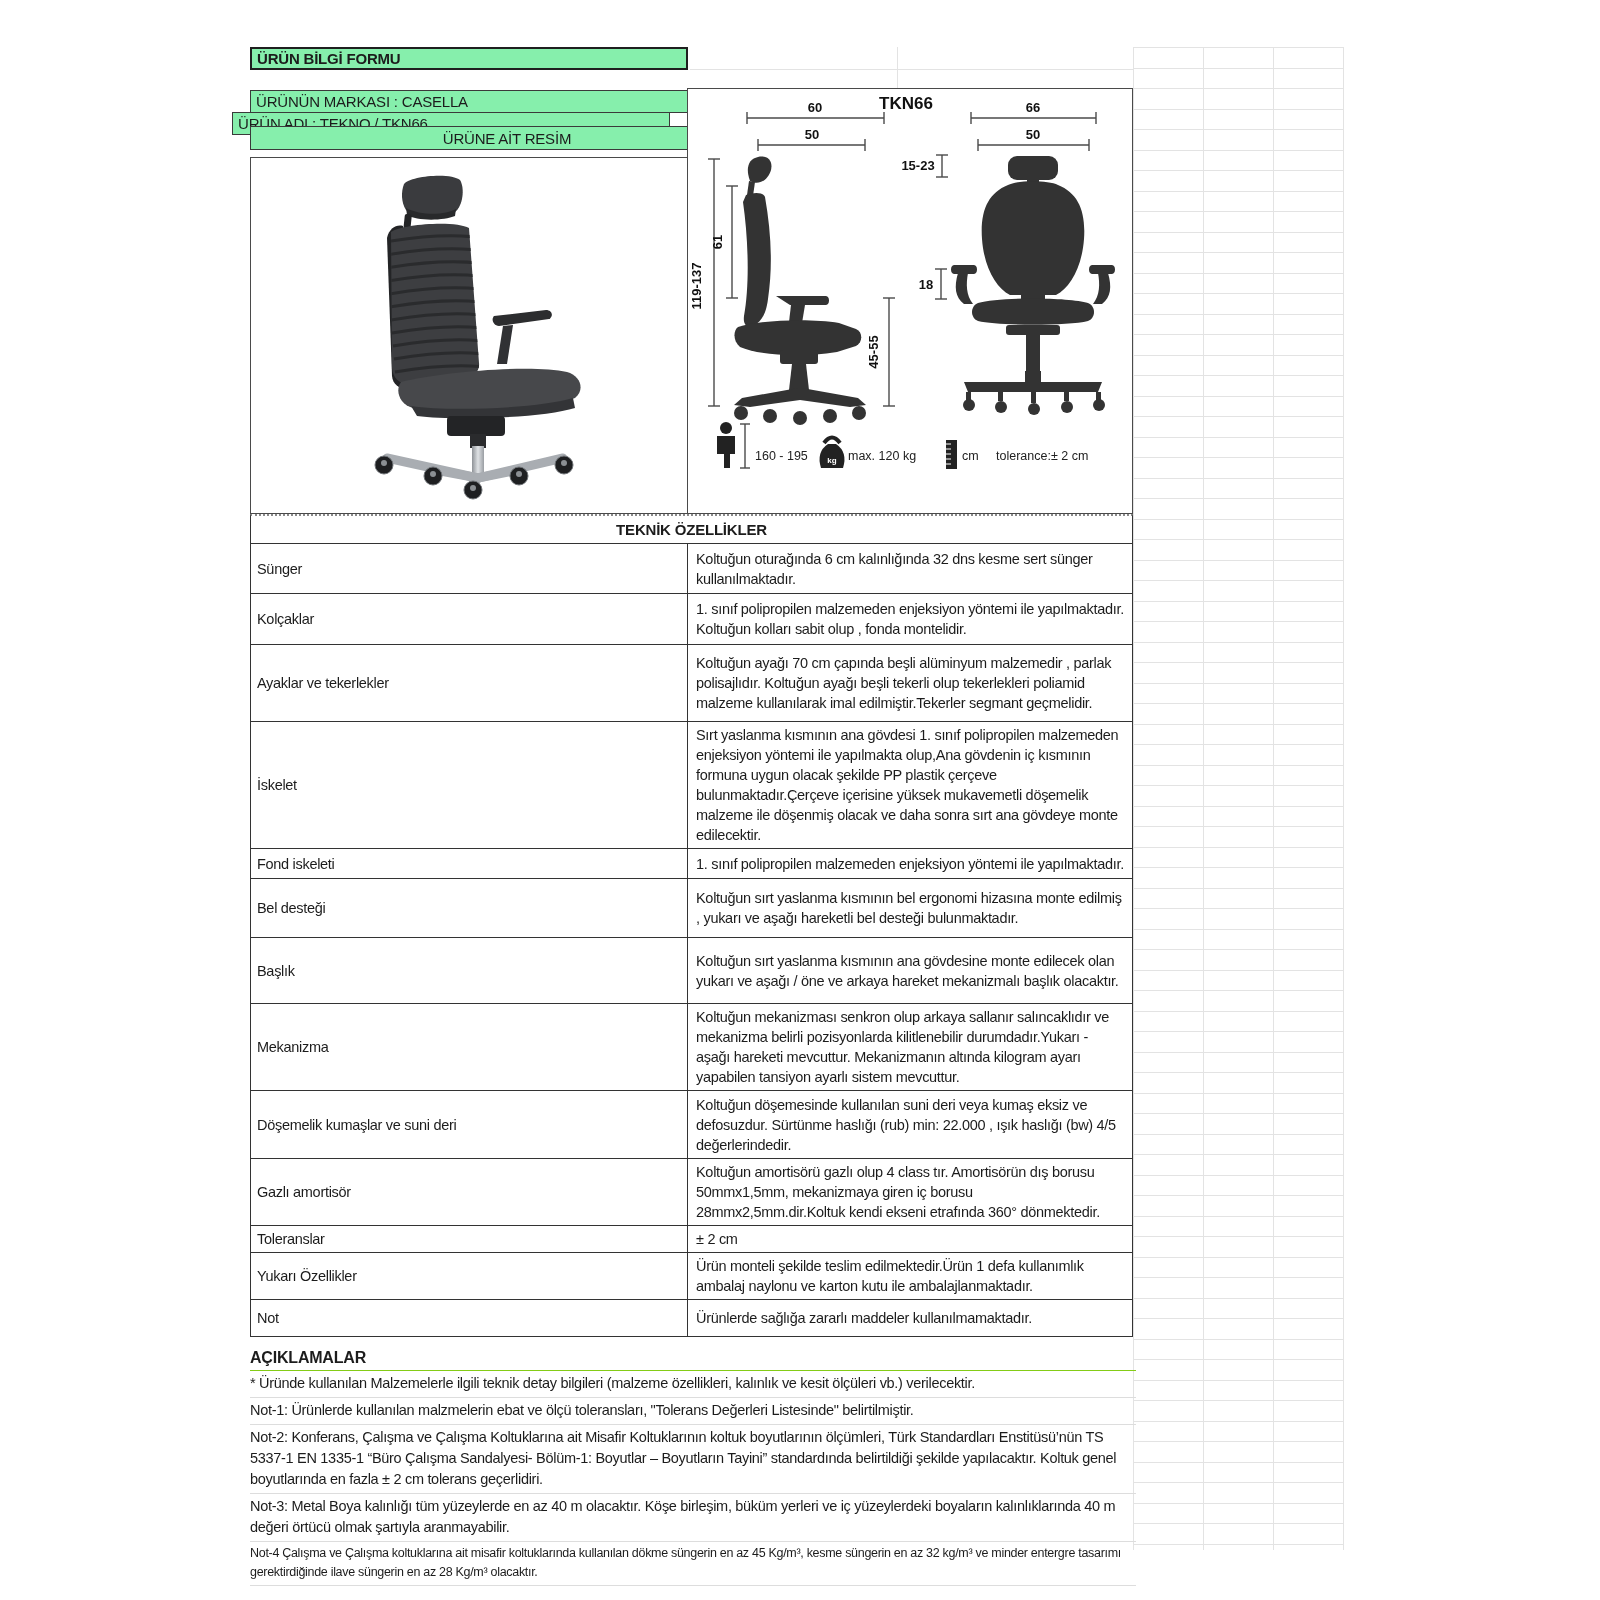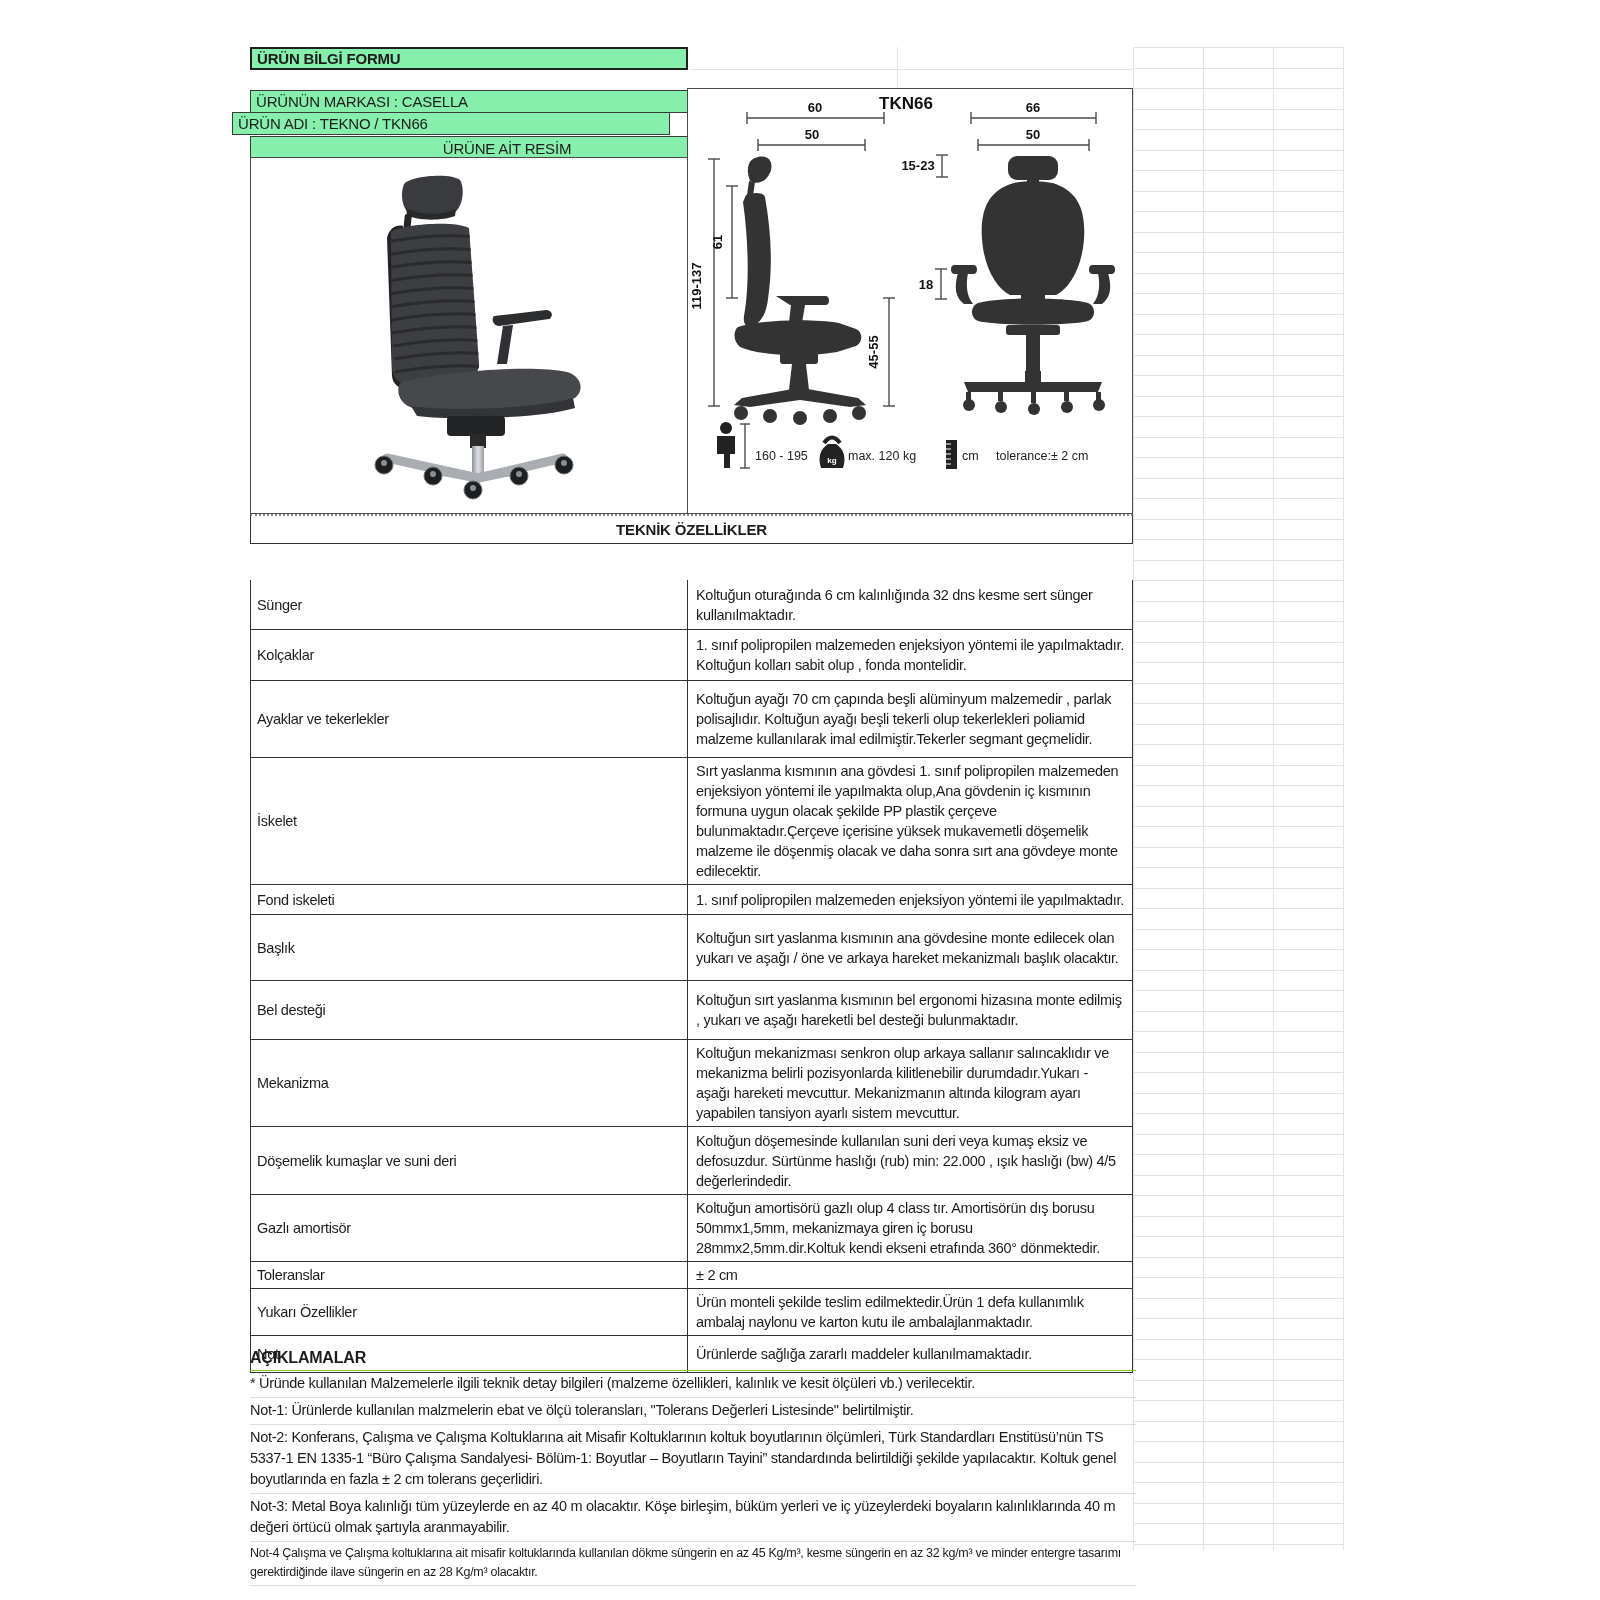--- a/index.html
+++ b/index.html
@@ -18,21 +18,21 @@
       repeating-linear-gradient(to bottom,#e3e3e3 0 1px,transparent 1px 20.5px);}
   .grid-gap{left:690px;top:69px;width:443px;height:22px;border-top:1px solid #e3e3e3;border-bottom:1px solid #e3e3e3;}
   .grid-vline{left:897px;top:47px;width:1px;height:43px;background:#e3e3e3;}
   
   .photo-box{left:250px;top:157px;width:438px;height:357px;border:1px solid #4a4a4a;background:#fff;}
   .diagram-box{left:687px;top:88px;width:446px;height:426px;border:1px solid #4a4a4a;background:#fff;}
   
   .teknik-header{left:250px;top:514px;width:883px;height:30px;background:#fff;
     border-top:2px dotted #8a8a8a;border-left:1px solid #333;border-right:1px solid #333;border-bottom:1px solid #333;
     display:flex;align-items:center;justify-content:center;font-weight:bold;font-size:15px;letter-spacing:-0.2px;}
-  .spec-table{left:250px;top:544px;width:883px;border-left:1px solid #333;border-right:1px solid #333;border-bottom:1px solid #333;background:#fff;margin-top:36px;}
+  .spec-table{left:250px;top:544px;width:883px;border-left:1px solid #333;border-right:1px solid #333;border-bottom:1px solid #333;background:#fff;}
   .srow{display:flex;border-bottom:1px solid #333;box-sizing:border-box;}
   .srow:last-child{border-bottom:none;}
   .cell-l{flex:0 0 437px;border-right:1px solid #333;padding:3px 6px;display:flex;align-items:center;
           font-size:14.5px;letter-spacing:-0.3px;box-sizing:border-box;}
   .cell-r{flex:1;padding:3px 8px;display:flex;align-items:center;font-size:14.5px;line-height:20px;
           letter-spacing:-0.3px;box-sizing:border-box;}
   
   .aciklama-hdr{left:250px;top:1349px;font-size:16px;font-weight:bold;letter-spacing:-0.2px;}
   .notes{left:250px;top:1370px;width:886px;border-top:1px solid #84cc16;}
   .note{font-size:14.5px;line-height:21px;letter-spacing:-0.3px;padding:2px 0 3px 0;border-bottom:1px solid #ddd;}
@@ -46,21 +46,21 @@
 </head>
 <body>
 
 <div class="abs grid-right"></div>
 <div class="abs grid-gap"></div>
 <div class="abs grid-vline"></div>
 
 <div class="abs hbox title-box" style="left:250px;top:47px;width:438px;height:23px;">ÜRÜN BİLGİ FORMU</div>
 <div class="abs hbox" style="left:250px;top:90px;width:438px;height:23px;">ÜRÜNÜN MARKASI : CASELLA</div>
 <div class="abs hbox" style="left:232px;top:112px;width:438px;height:23px;">ÜRÜN ADI : TEKNO / TKN66</div>
-<div class="abs hbox center-text" style="left:250px;top:136px;width:514px;height:24px;">ÜRÜNE AİT RESİM</div>
+<div class="abs hbox center-text" style="left:250px;top:126px;width:514px;height:24px;">ÜRÜNE AİT RESİM</div>
 
 <div class="abs photo-box">
   <svg width="436" height="355" viewBox="0 0 436 355">
     <defs>
       <linearGradient id="chrome" x1="0" y1="0" x2="1" y2="0">
         <stop offset="0" stop-color="#8e9297"></stop>
           <stop offset="0.5" stop-color="#dfe2e5"></stop>
           <stop offset="1" stop-color="#9a9ea3"></stop>
       </linearGradient>
       <clipPath id="backclip">
@@ -268,27 +268,27 @@
     <div class="cell-r">Koltuğun ayağı  70 cm çapında beşli alüminyum malzemedir , parlak polisajlıdır. Koltuğun ayağı beşli tekerli olup tekerlekleri poliamid malzeme kullanılarak imal edilmiştir.Tekerler  segmant geçmelidir.</div>
   </div>
   <div class="srow" style="min-height:126px">
     <div class="cell-l">İskelet</div>
     <div class="cell-r">Sırt yaslanma kısmının ana gövdesi  1. sınıf polipropilen malzemeden enjeksiyon yöntemi ile yapılmakta olup,Ana gövdenin iç kısmının formuna uygun olacak şekilde PP plastik çerçeve bulunmaktadır.Çerçeve içerisine yüksek mukavemetli döşemelik malzeme ile döşenmiş olacak ve daha sonra sırt ana gövdeye monte edilecektir.</div>
   </div>
   <div class="srow" style="min-height:30px">
     <div class="cell-l">Fond iskeleti</div>
     <div class="cell-r"> 1. sınıf polipropilen malzemeden enjeksiyon yöntemi ile yapılmaktadır.</div>
   </div>
+  <div class="srow" style="min-height:59px">
+    <div class="cell-l">Bel desteği</div>
+    <div class="cell-r">Koltuğun sırt yaslanma kısmının bel ergonomi hizasına monte edilmiş , yukarı ve aşağı hareketli bel desteği bulunmaktadır.</div>
+  </div>
   <div class="srow" style="min-height:66px">
     <div class="cell-l">Başlık</div>
     <div class="cell-r">Koltuğun sırt yaslanma kısmının ana gövdesine monte edilecek olan yukarı ve aşağı / öne ve arkaya hareket mekanizmalı başlık olacaktır.</div>
-  </div>
-  <div class="srow" style="min-height:59px">
-    <div class="cell-l">Bel desteği</div>
-    <div class="cell-r">Koltuğun sırt yaslanma kısmının bel ergonomi hizasına monte edilmiş , yukarı ve aşağı hareketli bel desteği bulunmaktadır.</div>
   </div>
   <div class="srow" style="min-height:87px">
     <div class="cell-l">Mekanizma</div>
     <div class="cell-r">Koltuğun mekanizması senkron olup arkaya sallanır salıncaklıdır ve mekanizma belirli pozisyonlarda kilitlenebilir durumdadır.Yukarı - aşağı hareketi mevcuttur. Mekanizmanın altında kilogram ayarı yapabilen tansiyon ayarlı sistem mevcuttur.</div>
   </div>
   <div class="srow" style="min-height:68px">
     <div class="cell-l">Döşemelik kumaşlar ve suni deri</div>
     <div class="cell-r">Koltuğun döşemesinde kullanılan suni deri veya kumaş eksiz ve defosuzdur. Sürtünme haslığı (rub) min: 22.000 , ışık haslığı (bw) 4/5 değerlerindedir.</div>
   </div>
   <div class="srow" style="min-height:67px">

